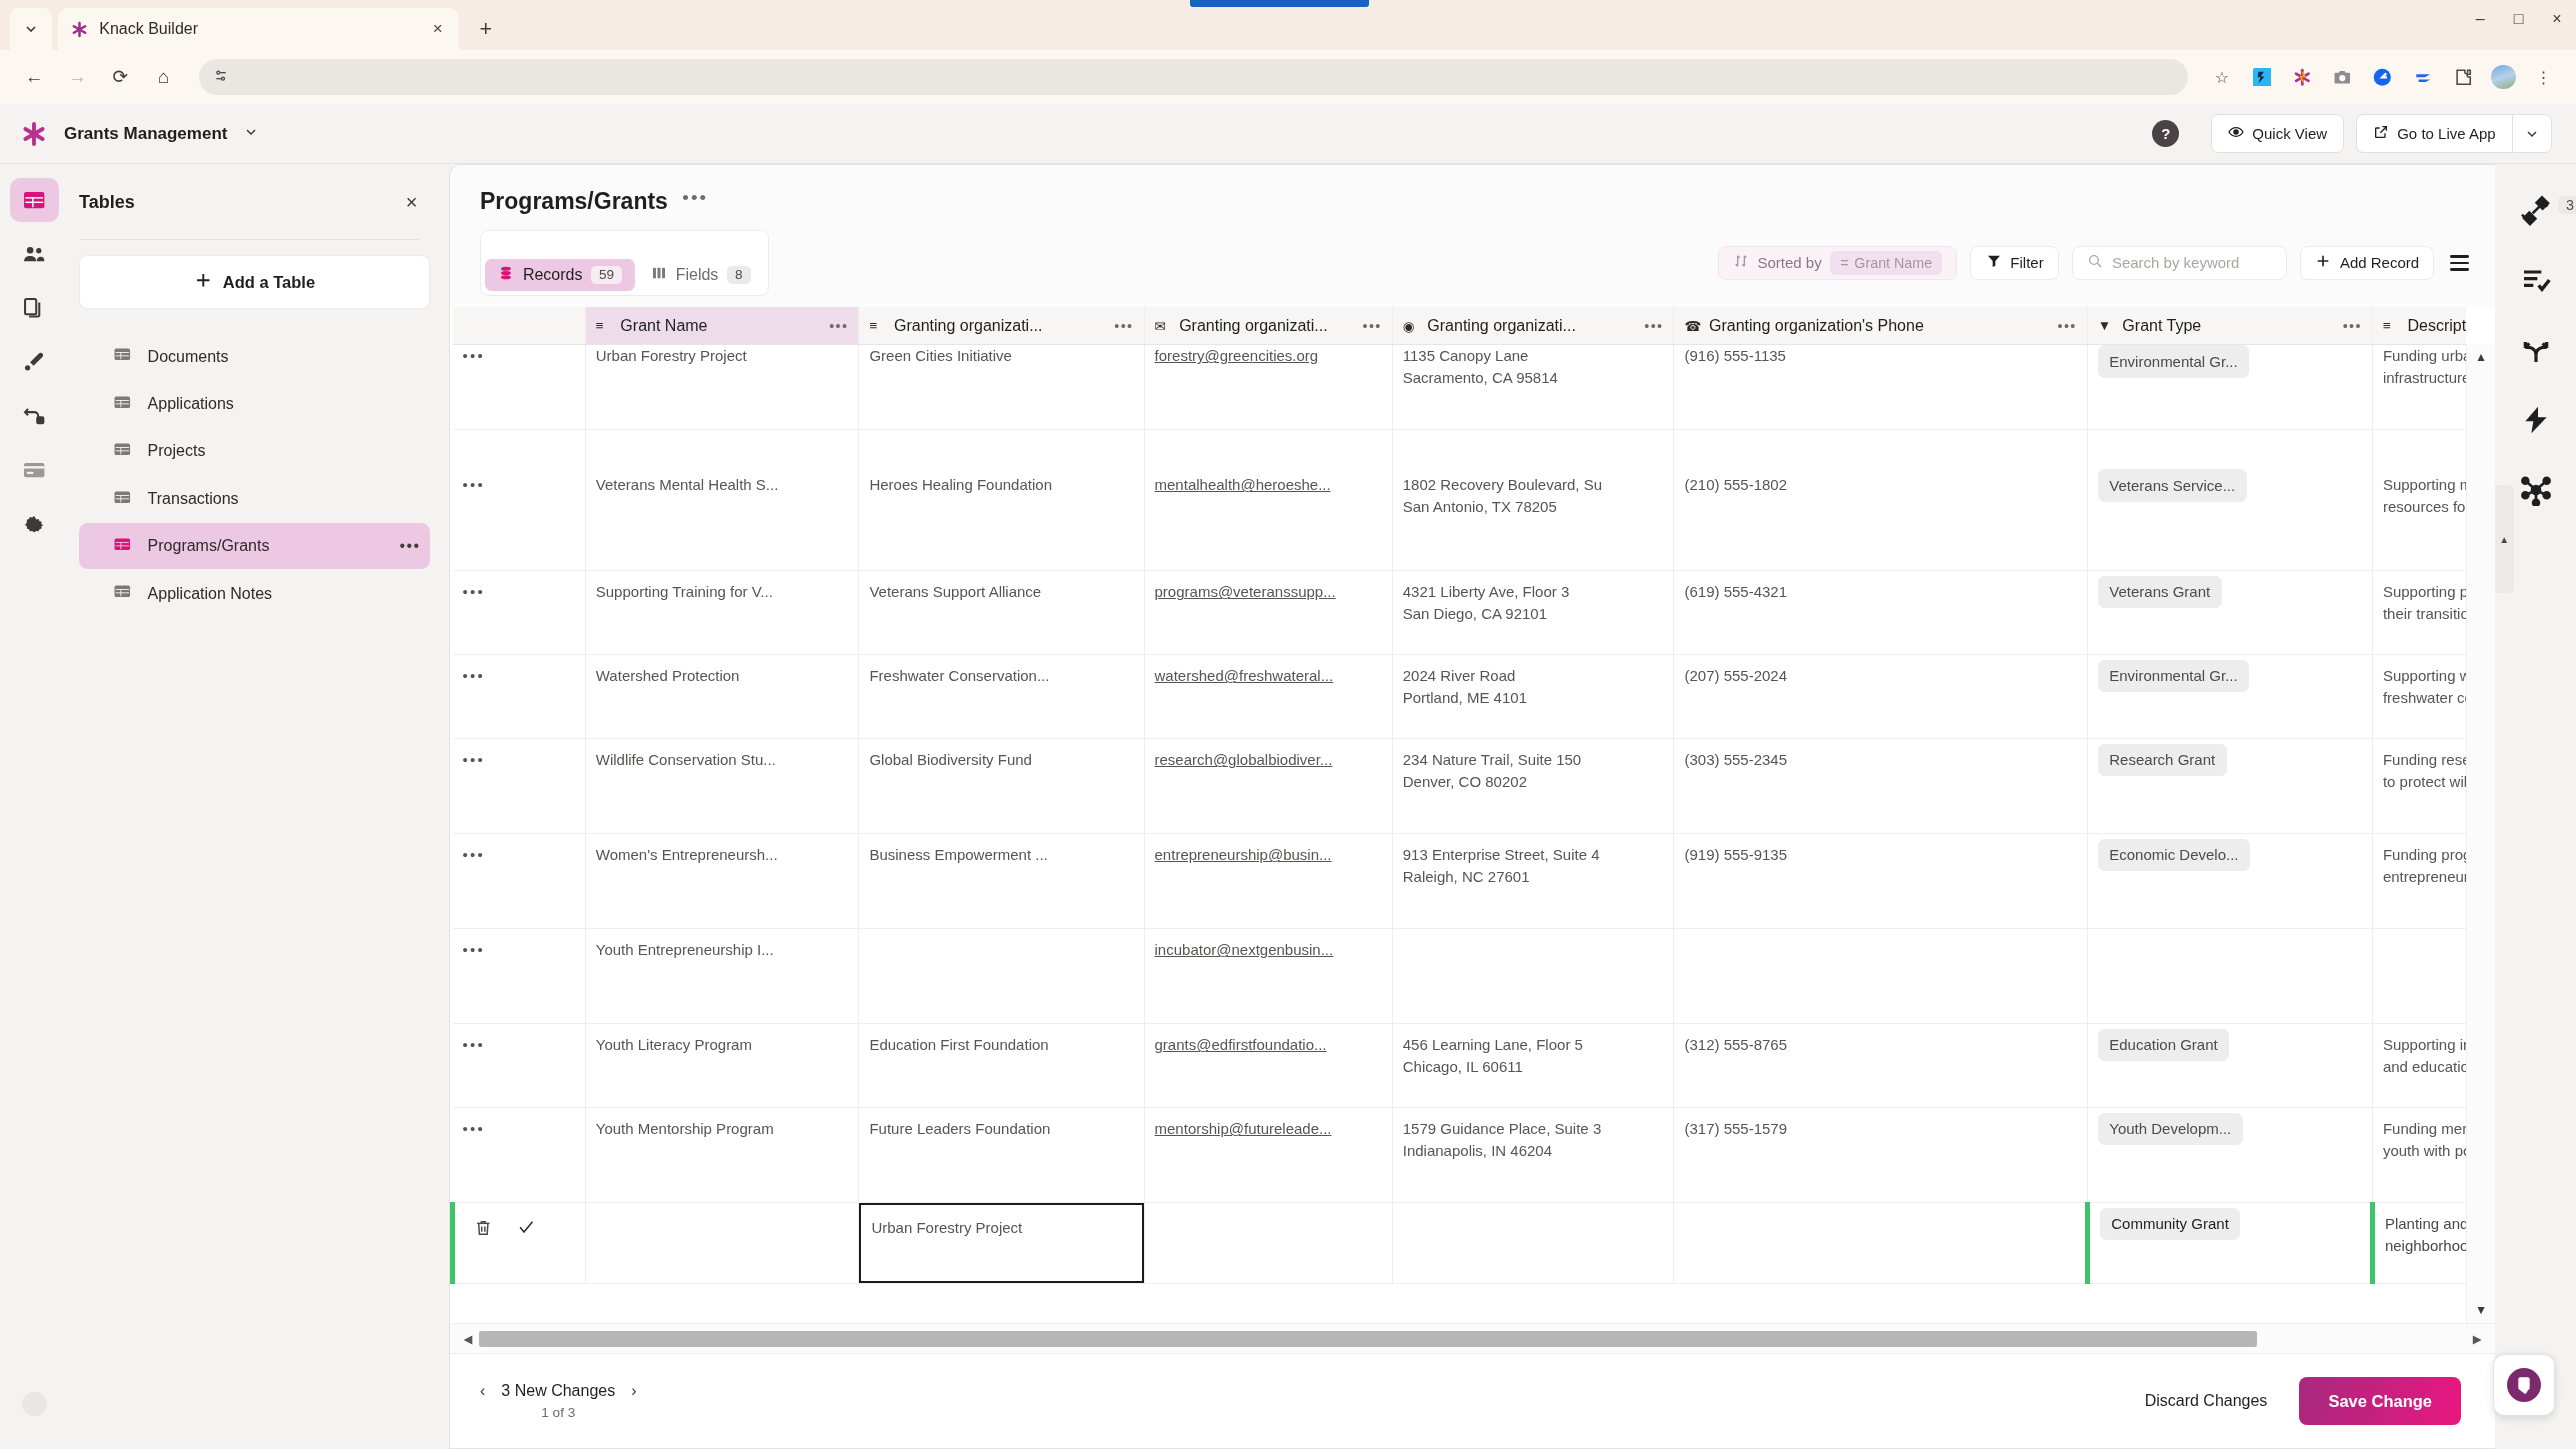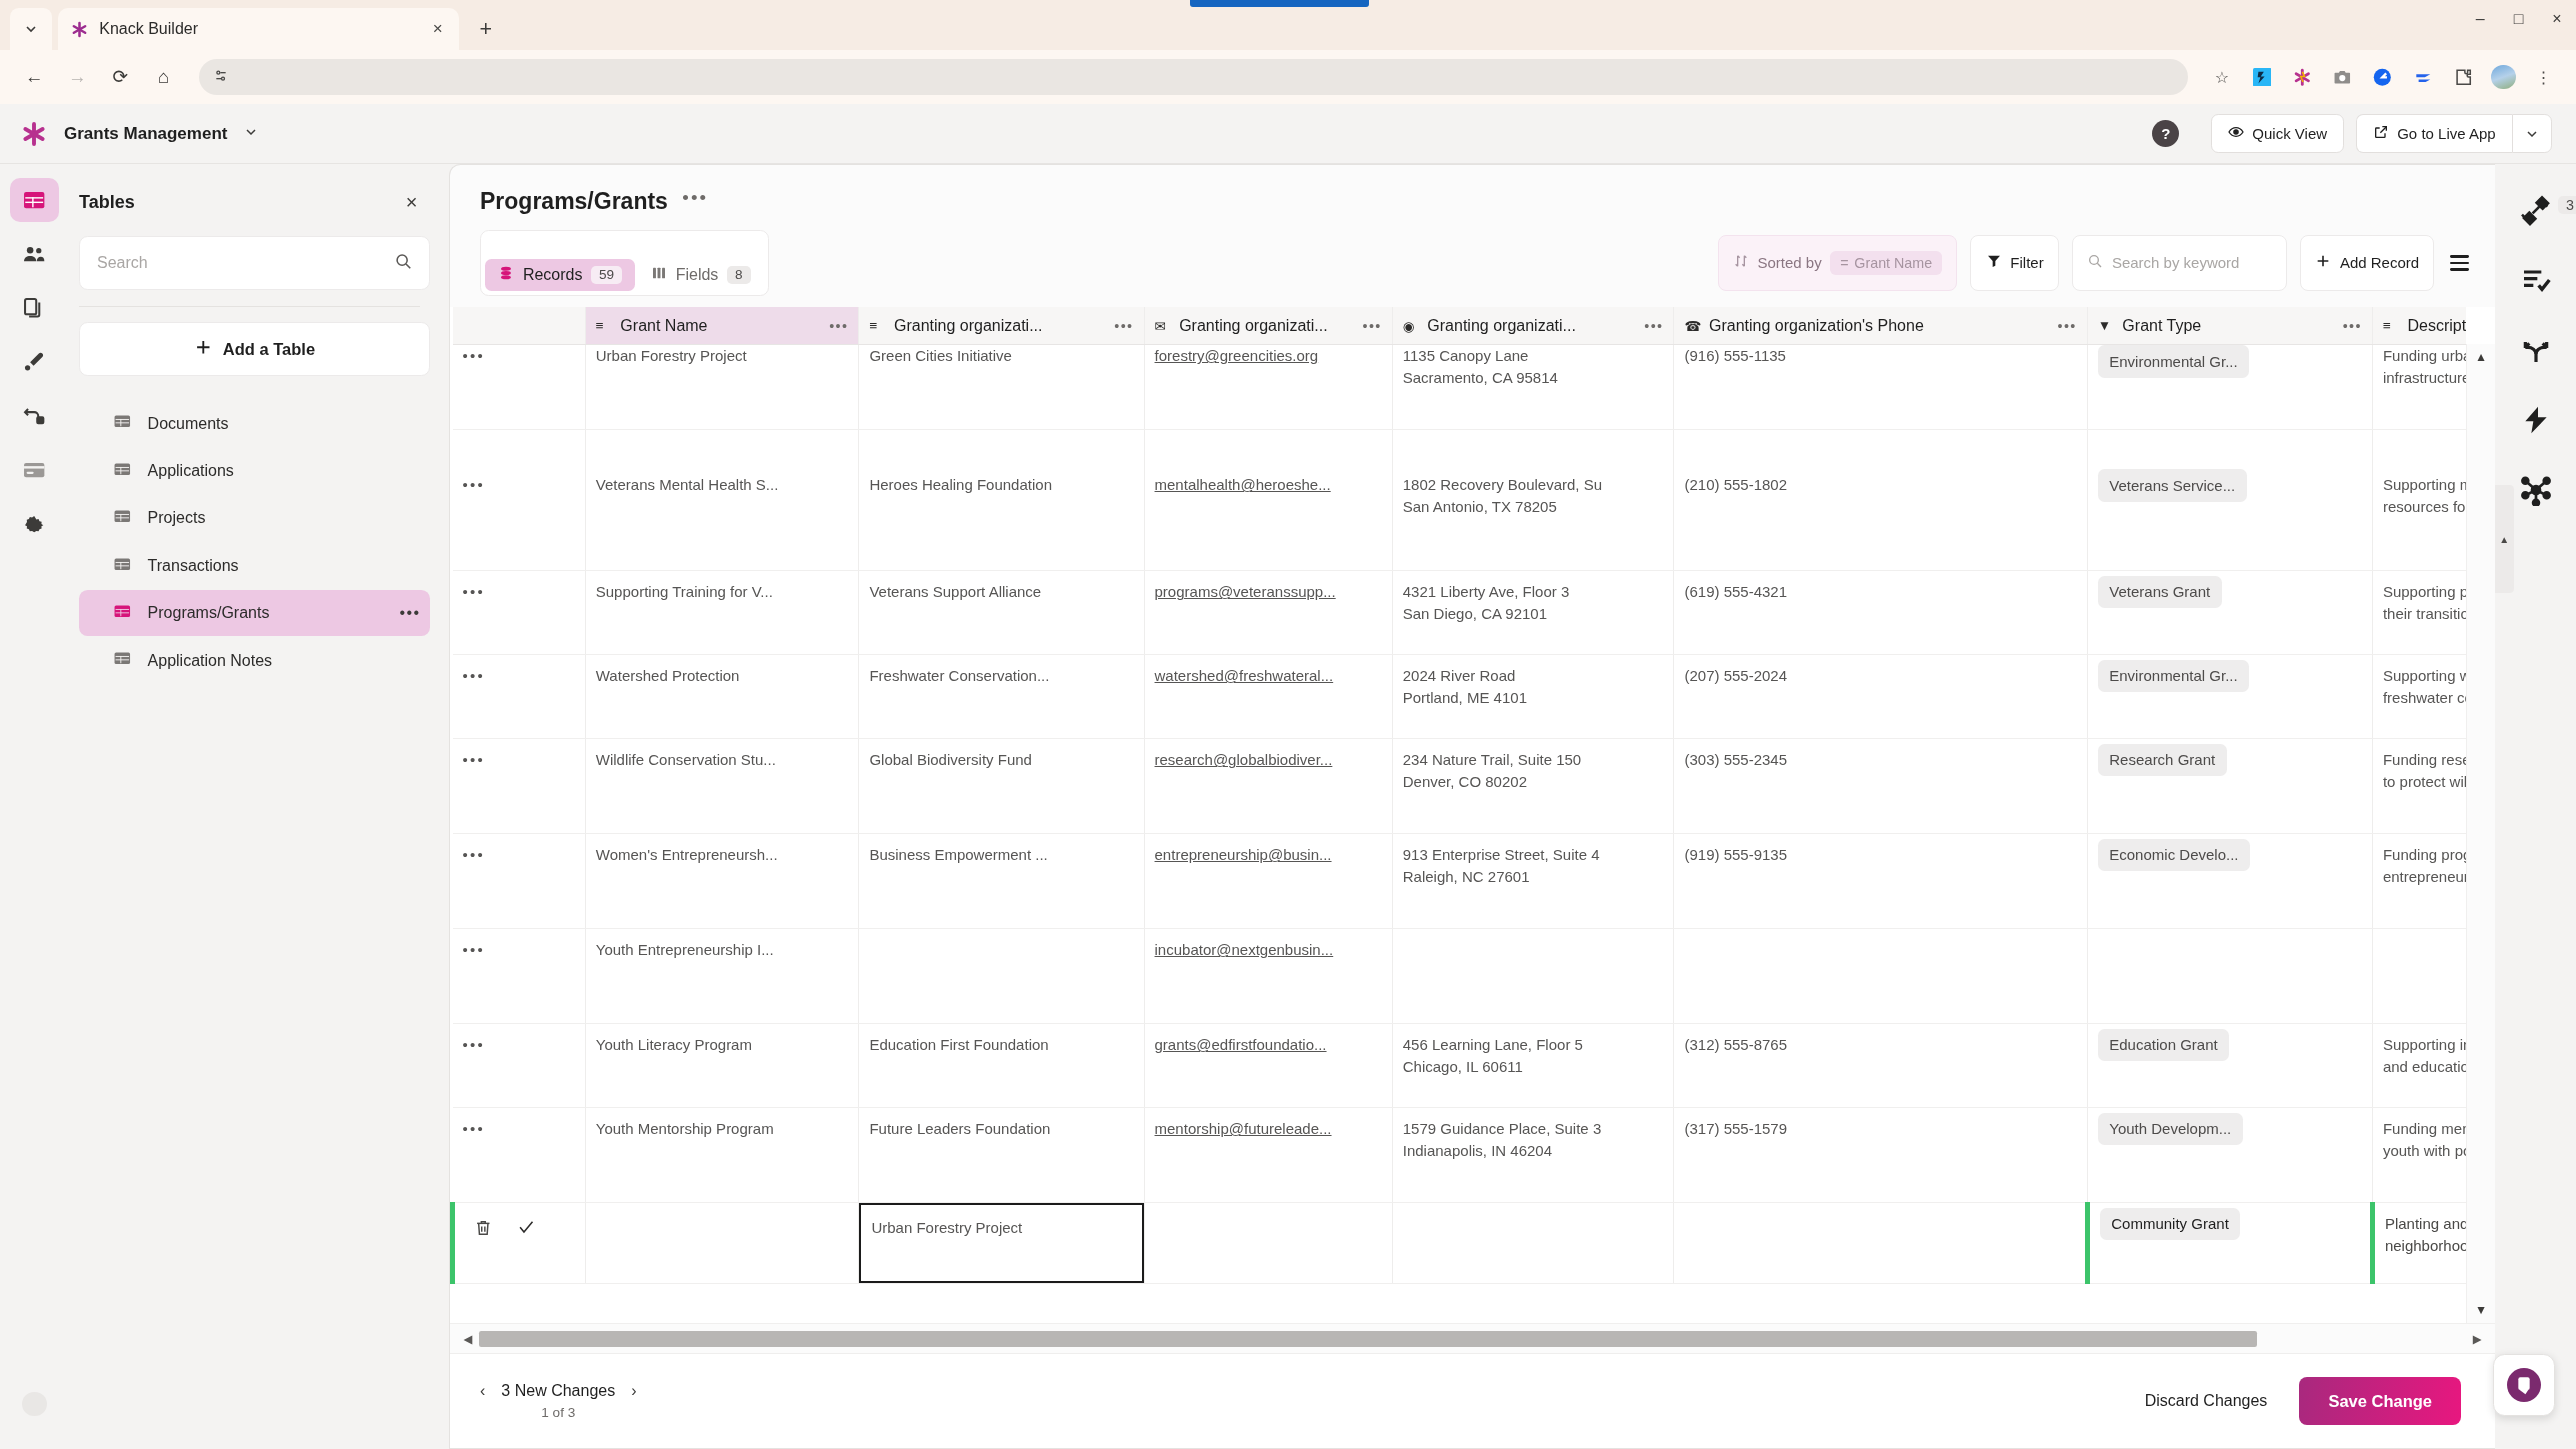--- a/index.html
+++ b/index.html
@@ -158,21 +158,21 @@
     border-radius: 6.5px; font-size: 16px; color: #6e6b69; margin-top: 24px;
   }
   .seg.active { background: #edc8e3; color: #1f1f1f; }
   .seg-count {
     background: #eceae9; border-radius: 5px; padding: 1.4px 8px;
     font-size: 13.6px; color: #4d4b4a;
   }
   .seg.active .seg-count { background: #f7ecf4; }
   .tb-spacer { flex: 1; }
   .tb-pill {
-    height: 56px; border: 0.7px solid #eceaea; background: #fff; border-radius: 8px;
+    height: 34px; border: 0.7px solid #eceaea; background: #fff; border-radius: 8px;
     display: flex; align-items: center; gap: 8.6px; padding: 0 14.3px;
     font-size: 15px; color: #1f1f1f; margin-left: 13px;
   }
   .tb-pill.sorted { background: #fbf2f8; border-color: #f3e3ee; color: #8a7682; }
   .sorted-chip {
     background: #f3e0ee; border-radius: 5.7px; padding: 3.6px 10px;
     font-size: 14.3px; color: #a694a0; display: flex; align-items: center; gap: 5.7px;
   }
   .tb-pill.search { color: #a9a6a4; min-width: 215px; }
   .tb-menu-icon { margin-left: 16px; display: flex; flex-direction: column; gap: 3.6px; }
@@ -469,29 +469,20 @@
           <path d="M12 8.4a3.6 3.6 0 100 7.2 3.6 3.6 0 000-7.2zm9 4.6l-1.9-1.1.2-2.2-2.1-.7-.9-2-2.2.4L12 4l-2.1 1.4-2.2-.4-.9 2-2.1.7.2 2.2L3 13l1.9 1.1-.2 2.2 2.1.7.9 2 2.2-.4L12 20l2.1-1.4 2.2.4.9-2 2.1-.7-.2-2.2z"></path>
         </svg>
     </div>
     <div class="rail-bottom-dot"></div>
   </div>
 
   <div class="tables-panel">
     <div class="tp-head">
       <span class="tp-title">Tables</span>
       <span class="tp-close">×</span>
-    </div>
-    <div class="tp-search">
-      <input placeholder="Search" style="">
-      <span>
-        <svg width="18.6" height="18.6" viewBox="0 0 24 24" fill="none" stroke="#5a5856" stroke-width="2">
-            <circle cx="10.5" cy="10.5" r="6.5"></circle>
-            <path d="M15.5 15.5L21 21"></path>
-          </svg>
-      </span>
     </div>
     <div class="tp-divider"></div>
     <div class="tp-add">
       <span>
         <svg width="18.6" height="18.6" viewBox="0 0 24 24" fill="none" stroke="#1f1f1f" stroke-width="2.4">
             <path d="M12 4v16M4 12h16"></path>
           </svg>
       </span>
       <span>Add a Table</span>
     </div>

